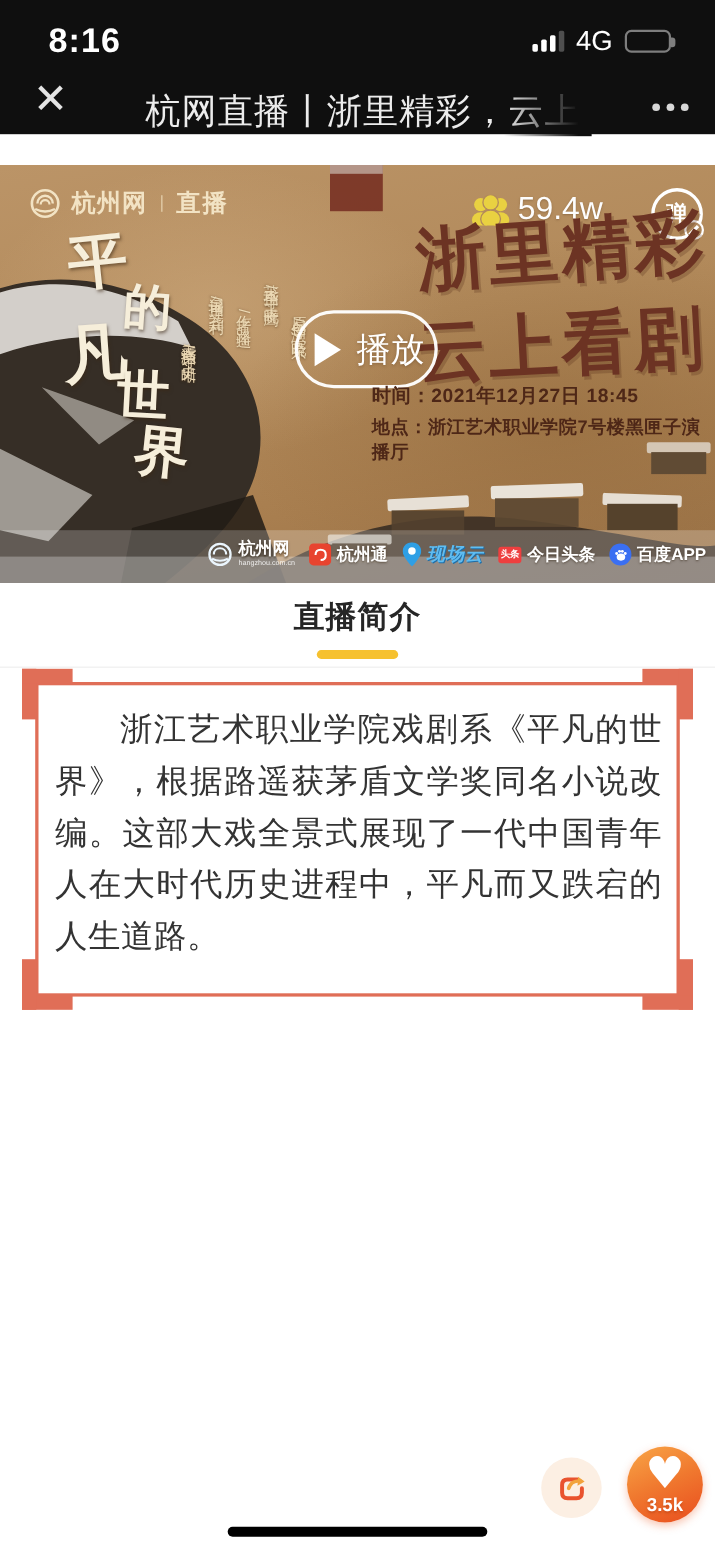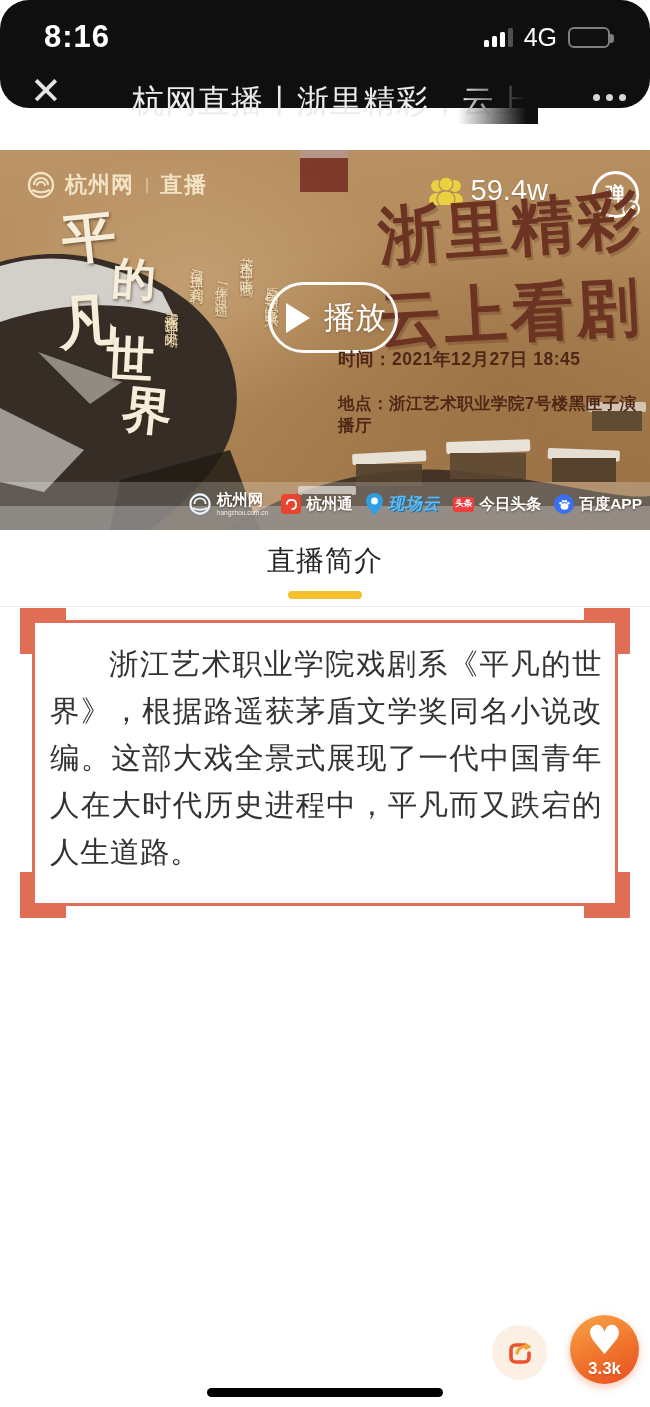--- a/index.html
+++ b/index.html
@@ -3,21 +3,21 @@
 <meta charset="utf-8">
 <style>
   * { margin:0; padding:0; box-sizing:border-box; }
   html,body { width:650px; height:1407px; }
   body {
     position:relative; overflow:hidden; background:#fff;
     font-family:"Liberation Sans", sans-serif;
   }
 
   
-  .header { position:absolute; top:0; left:0; width:650px; height:108px; background:#0f0f0f;border-radius:29px; }
+  .header { position:absolute; top:0; left:0; width:650px; height:122px; background:#0f0f0f; }
   .status-row { display:flex; justify-content:space-between; align-items:center; padding:16px 40px 0 44px; height:58px; }
   .time { color:#fff; font-size:31px; font-weight:bold; letter-spacing:1px; }
   .status-right { display:flex; align-items:center; gap:11px; }
   .signal { display:flex; align-items:flex-end; gap:3px; height:20px; }
   .signal i { display:block; width:5px; border-radius:1.5px; background:#fff; }
   .signal i:nth-child(1){height:7px;} .signal i:nth-child(2){height:11px;}
   .signal i:nth-child(3){height:15px;} .signal i:nth-child(4){height:19px; background:#4f4f4f;}
   .net { color:#fff; font-size:25px; }
   .battery { position:relative; width:42px; height:21px; border:2px solid #7e7e7e; border-radius:6px; padding:2px; }
   .battery .fill { width:38%; height:100%; background:#fff; border-radius:2px; }
@@ -83,21 +83,21 @@
 
   .play-pill { position:absolute; left:268px; top:132px; width:130px; height:71px;
     border:3.5px solid rgba(255,255,255,.96); border-radius:40px; display:flex; align-items:center;
     justify-content:center; gap:14px; }
   .play-tri { width:0; height:0; border-left:24px solid #fff; border-top:15px solid transparent;
     border-bottom:15px solid transparent; margin-left:6px; }
   .play-label { color:#fff; font-size:31px; text-shadow:0 1px 3px rgba(80,50,25,.4); }
 
   .meta { position:absolute; left:338px; top:197px; color:#4e2717; font-weight:bold; }
   .meta .t { font-size:17.5px; letter-spacing:.5px; }
-  .meta .l { font-size:16.5px; margin-top:22px; letter-spacing:.5px; }
+  .meta .l { font-size:16.5px; margin-top:7px; letter-spacing:.5px; }
 
   .orgs { position:absolute; left:21px; bottom:9px; }
   .orgs div { color:#fff; font-size:15.5px; font-weight:bold; line-height:27px; letter-spacing:.5px;
     text-shadow:0 1px 3px rgba(40,25,10,.55); }
 
   .partners { position:absolute; right:8px; bottom:14px; display:flex; align-items:center; gap:13px; }
   .partner { display:flex; align-items:center; gap:5px; }
   .p-label { color:#fff; font-size:15.5px; font-weight:bold; text-shadow:0 1px 2px rgba(40,25,10,.55); }
   .p-stack { display:flex; flex-direction:column; line-height:1; }
   .p-sub { color:rgba(255,255,255,.85); font-size:6.5px; margin-top:2px; }
@@ -107,21 +107,21 @@
     align-items:center; justify-content:center; }
   .icon-baidu { width:20px; height:20px; background:#3a6ff2; border-radius:50%; display:flex;
     align-items:center; justify-content:center; }
   .xcy-label { color:#5fbdf2; font-style:italic; font-weight:900; font-size:16.5px;
     text-shadow:1px 1px 0 #1e6ea8; letter-spacing:1px; }
 
   
   .tabbar { position:absolute; top:530px; left:0; width:650px; height:77px; background:#fff;
     border-bottom:1px solid #ededed; display:flex; flex-direction:column; align-items:center;
     justify-content:center; gap:11px; padding-top:4px; }
-  .tab-label { font-size:28px; font-weight:normal; color:#262626; letter-spacing:1px; }
+  .tab-label { font-size:28px; font-weight:bold; color:#262626; letter-spacing:1px; }
   .tab-underline { width:74px; height:8px; background:#f6c12f; border-radius:4px; }
 
   
   .intro-box { position:absolute; top:608px; left:20px; width:610px; height:310px; background:#fff; }
   .thin-frame { position:absolute; inset:12px; border:3px solid #e06e57; }
   .corner { position:absolute; width:46px; height:46px; }
   .corner:before { content:""; position:absolute; left:0; top:0; width:13px; height:46px; background:#e06e57; }
   .corner:after  { content:""; position:absolute; left:0; top:0; width:46px; height:13px; background:#e06e57; }
   .c-tl { left:0; top:0; }
   .c-tr { right:0; top:0; transform:rotate(90deg); }
@@ -327,16 +327,16 @@
 <div class="share-btn">
   <svg width="32" height="32" viewBox="0 0 32 32">
     <path d="M21,8 L12,8 Q7,8 7,13 L7,20 Q7,25 12,25 L20,25 Q25,25 25,20 L25,16" fill="none" stroke="#e9532e" stroke-width="3.6" stroke-linecap="round"></path>
     <path d="M13,16 C14.5,11 19,8.6 24,9.6" fill="none" stroke="#f2a33c" stroke-width="3.4" stroke-linecap="round"></path>
     <path d="M21.5,5.5 L27.5,9.8 L21,13.6 Z" fill="#f2a33c"></path>
   </svg>
 </div>
 
 <div class="like-btn">
   <span class="like-heart">♥</span>
-  <span class="like-count">3.3k</span>
+  <span class="like-count">3.5k</span>
 </div>
 
 <div class="home-indicator"></div>
 
 </body></html>

